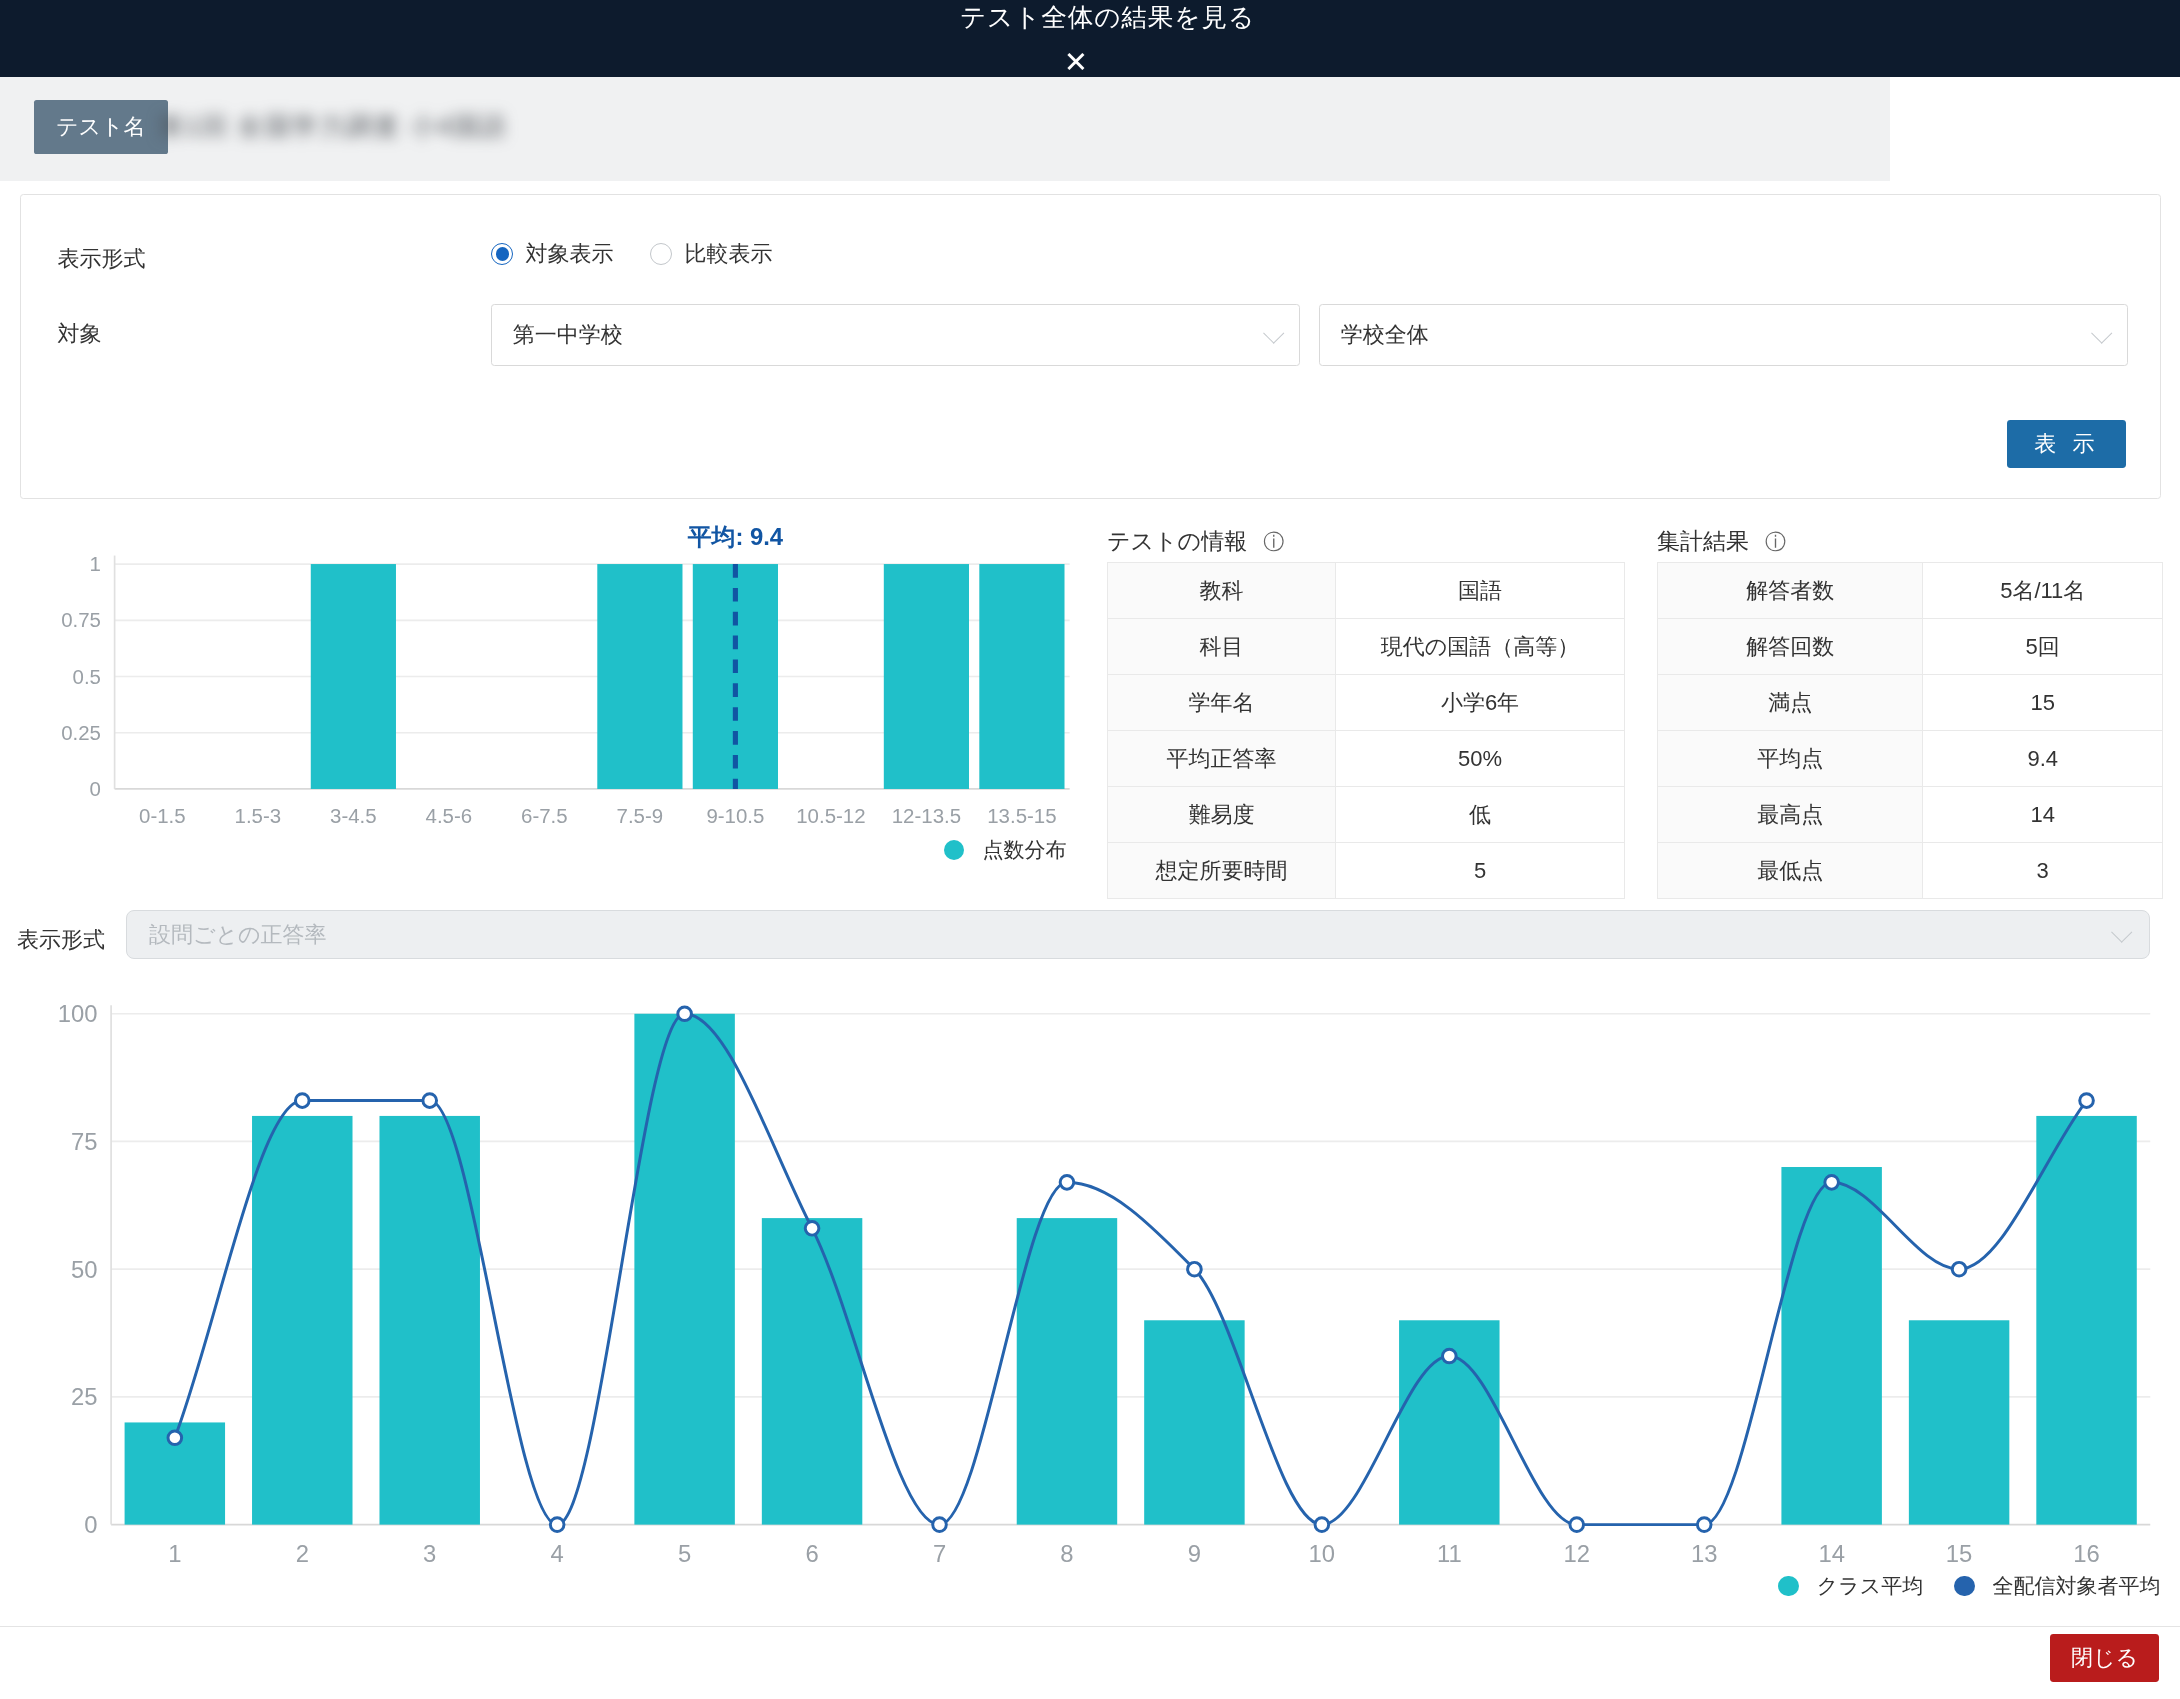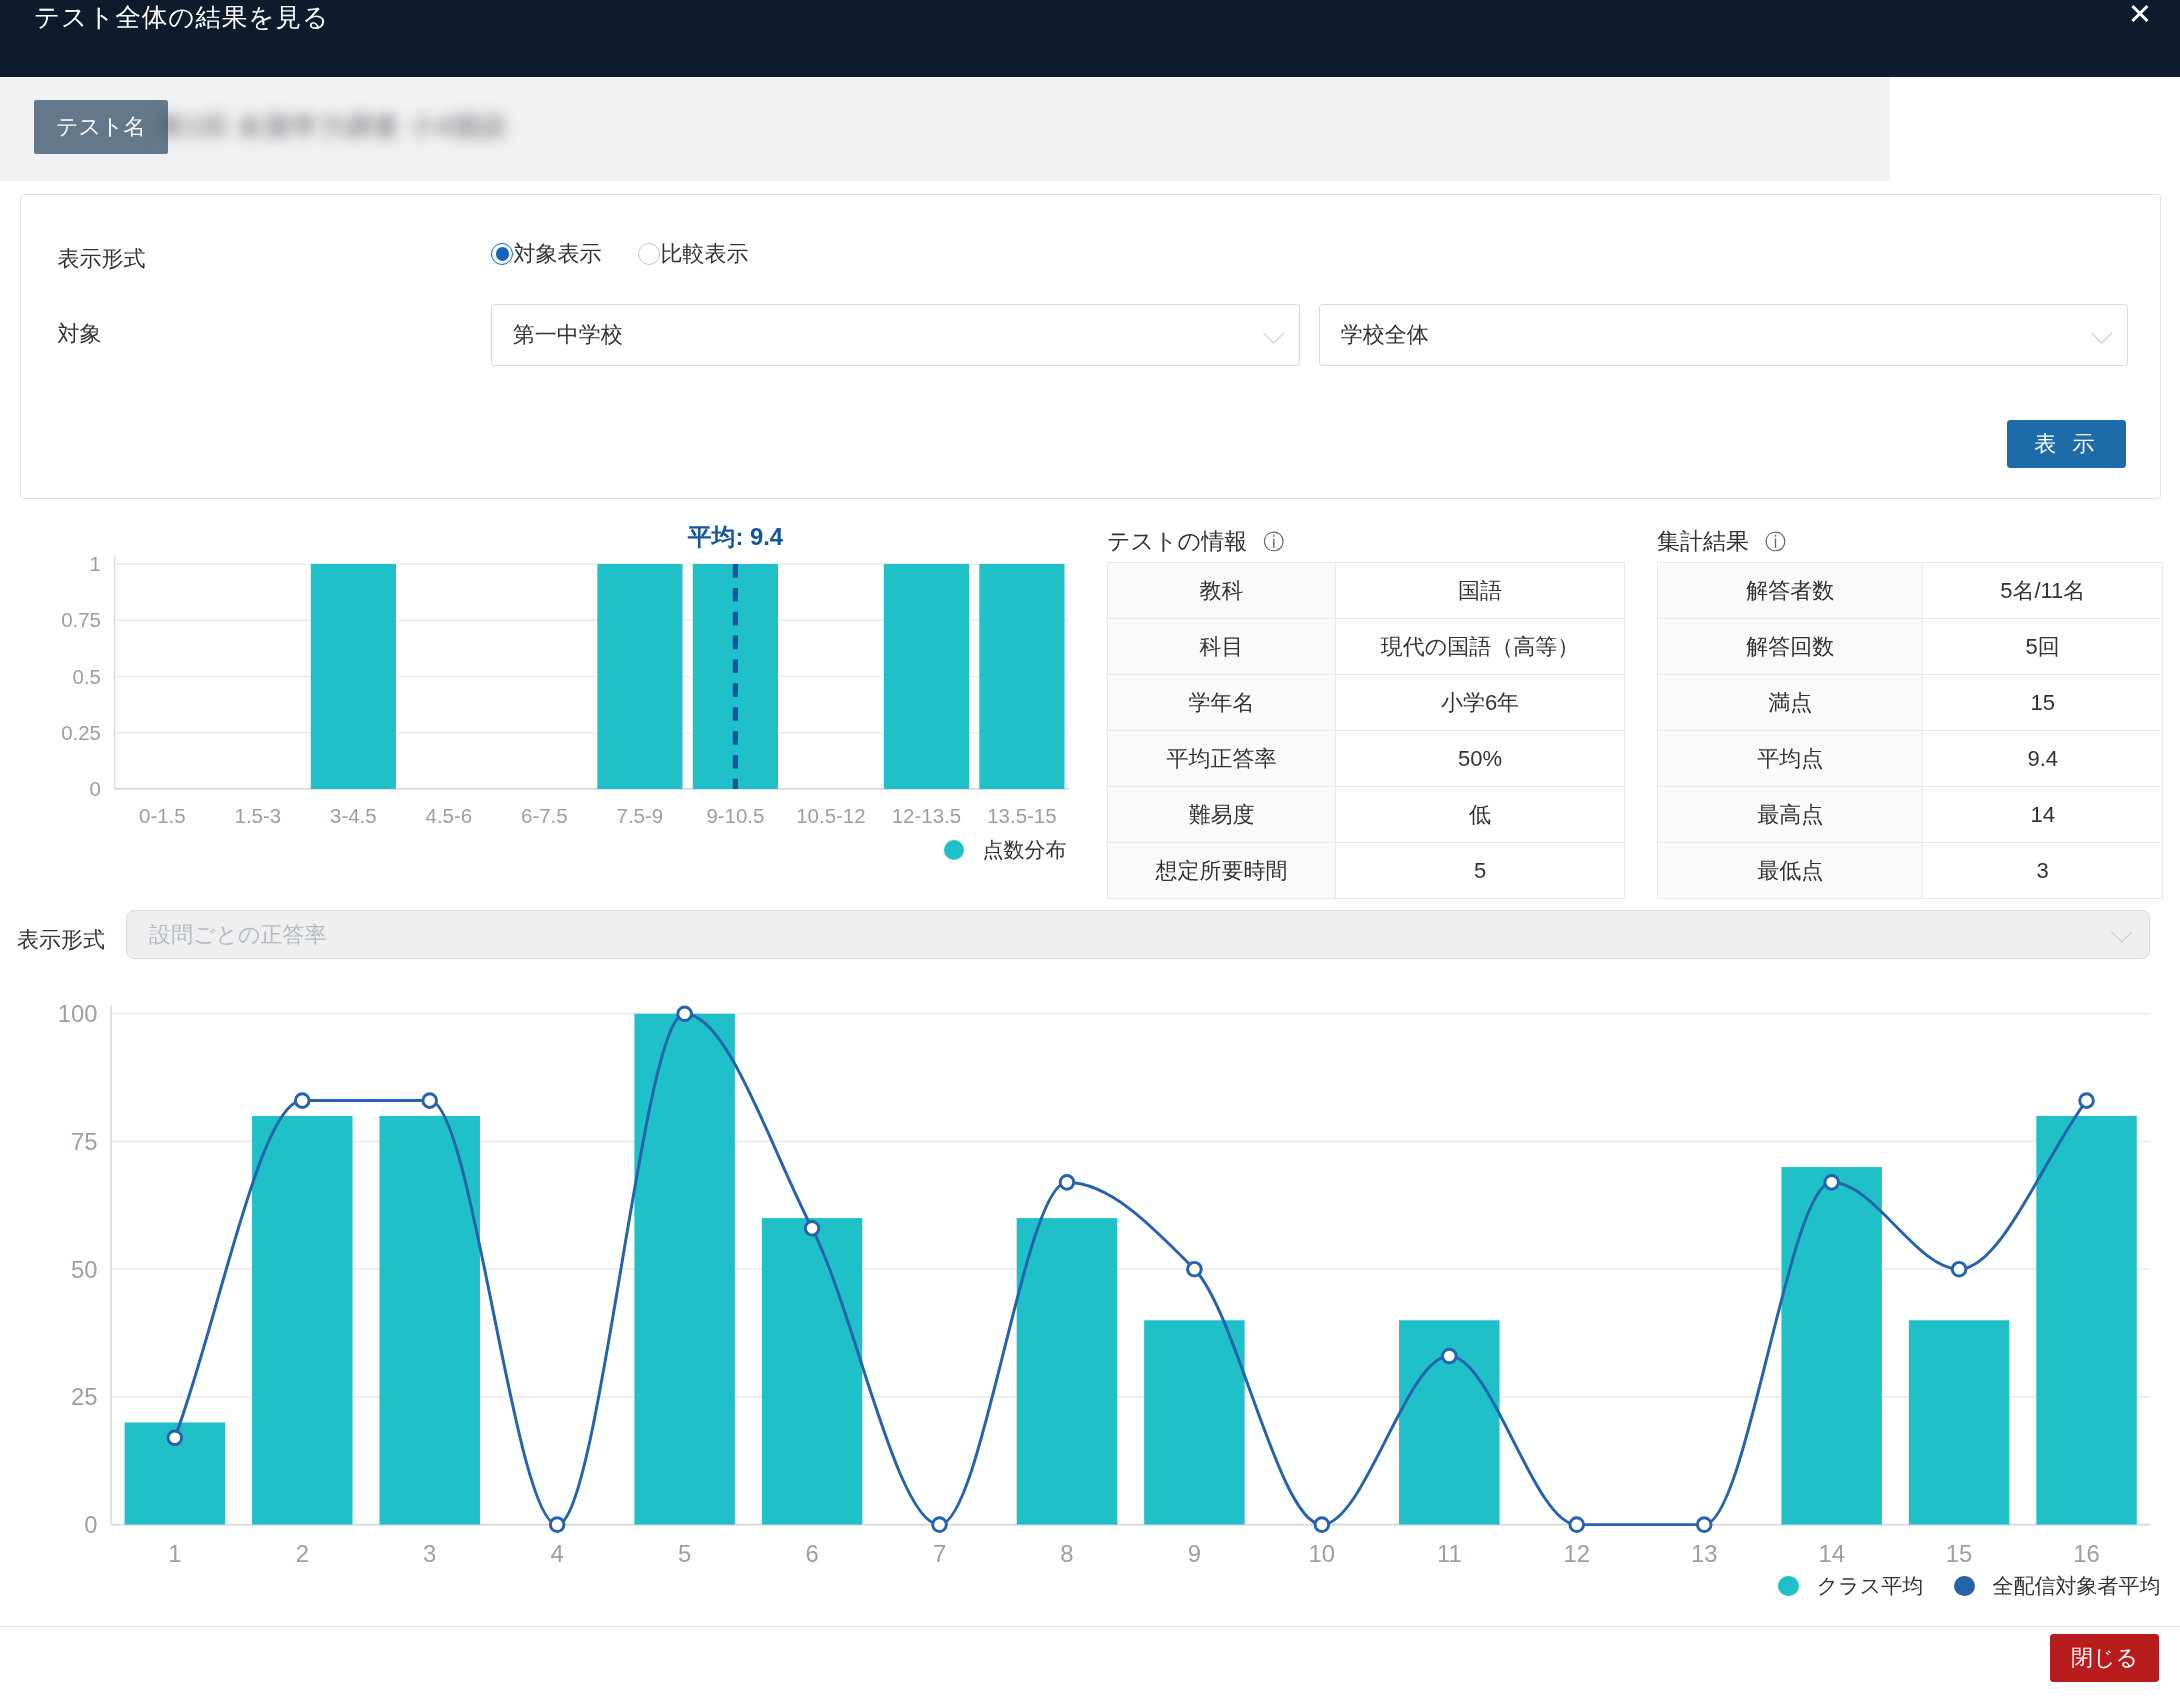--- a/index.html
+++ b/index.html
@@ -1,36 +1,36 @@
 <!DOCTYPE html>
 <html style="font-size:13.6px"><head>
 <meta charset="utf-8">
 <style>
   html,body{margin:0;padding:0;background:#e9e9e9;}
   .stage{position:relative;width:2181px;height:1699px;background:#ffffff;overflow:hidden;
          font-family:"Liberation Sans","DejaVu Sans",sans-serif;color:#333;}
   
   .modal-header{position:absolute;left:0;top:0;width:2181px;height:77px;background:#0d1b2d;
-                display:flex;align-items:flex-start;justify-content:space-between;}
+                display:flex;align-items:center;justify-content:space-between;flex-direction:column;}
   .modal-title{margin-left:34px;color:#fff;font-size:25.6px;letter-spacing:0.9px;}
   .close-x{margin-right:29px;color:#fff;font-size:29px;font-weight:300;cursor:pointer;line-height:1;}
   
   .name-strip{position:absolute;left:0;top:77px;width:1890px;height:104px;background:#f0f1f2;}
   .name-badge{position:absolute;left:34px;top:23px;background:#63798b;color:#fff;font-size:22px;
               padding:12px 22px;border-radius:2.6px;}
   .name-blur{position:absolute;left:158px;top:32px;font-size:25.6px;color:#4a4f55;filter:blur(6.8px);
              letter-spacing:1.7px;}
   
   .filter-card{position:absolute;left:20.4px;top:194px;width:2139px;height:303px;background:#fff;
                border:0.9px solid #e2e2e2;border-radius:3.4px;}
   .flabel{position:absolute;font-size:22px;color:#333;}
   .lab-format{left:36px;top:49px;}
   .lab-target{left:36px;top:124px;}
   .radios{position:absolute;left:470px;top:44px;display:flex;gap:37px;align-items:center;}
-  .radio-opt{display:flex;align-items:center;gap:0;cursor:pointer;text-align:right;}
+  .radio-opt{display:flex;align-items:center;gap:12px;cursor:pointer;text-align:right;}
   .rb{width:22px;height:22px;border:1.7px solid #c3c7cb;border-radius:50%;position:relative;box-sizing:border-box;background:#fff;}
   .rb.sel{border-color:#1565c0;}
   .rb.sel::after{content:'';position:absolute;left:3.4px;top:3.4px;right:3.4px;bottom:3.4px;background:#1565c0;border-radius:50%;}
   .rlab{font-size:22px;color:#333;}
   .select{position:absolute;height:62px;border:0.9px solid #d9d9d9;border-radius:3.4px;background:#fff;
           display:flex;align-items:center;justify-content:space-between;padding:0 20.4px;box-sizing:border-box;cursor:pointer;}
   .select .sval{font-size:22px;color:#333;}
   .chev{width:13.6px;height:13.6px;border-right:1.7px solid #c5c9cd;border-bottom:1.7px solid #c5c9cd;
         transform:rotate(45deg) translateY(-3.4px);}
   .sel1{left:470px;top:109px;width:809px;}

